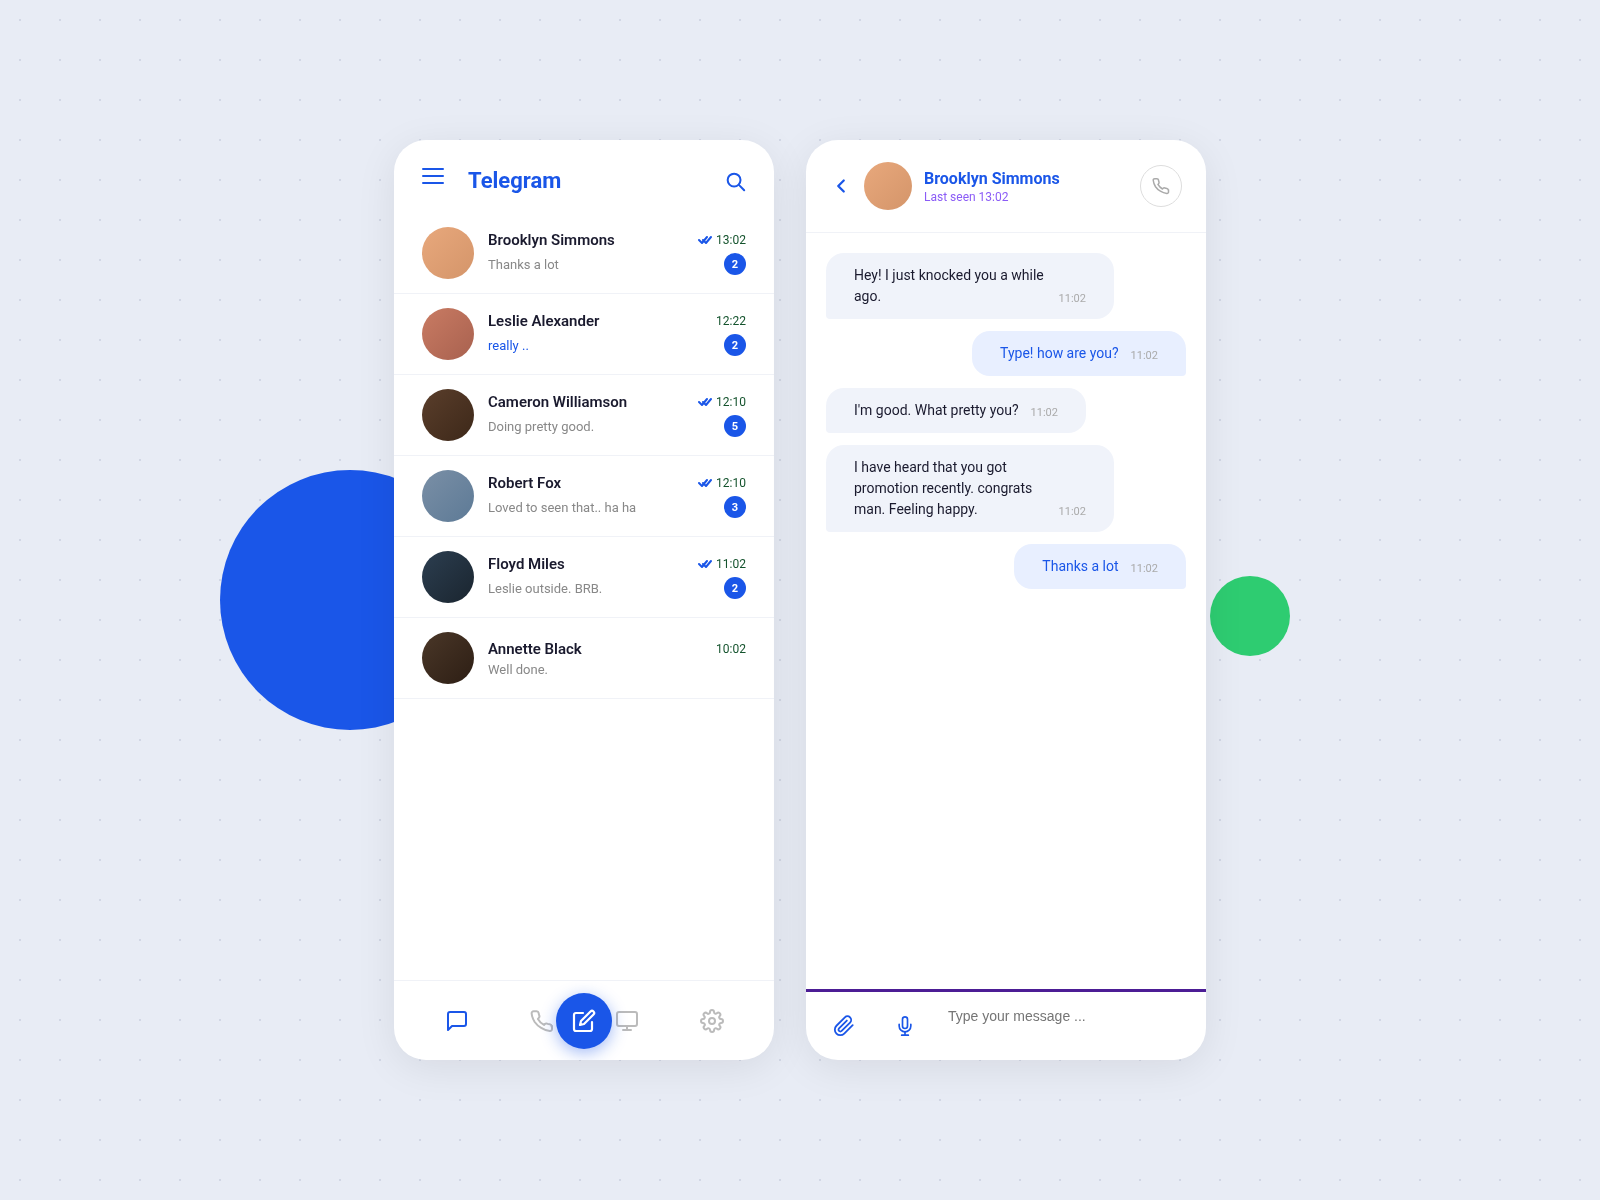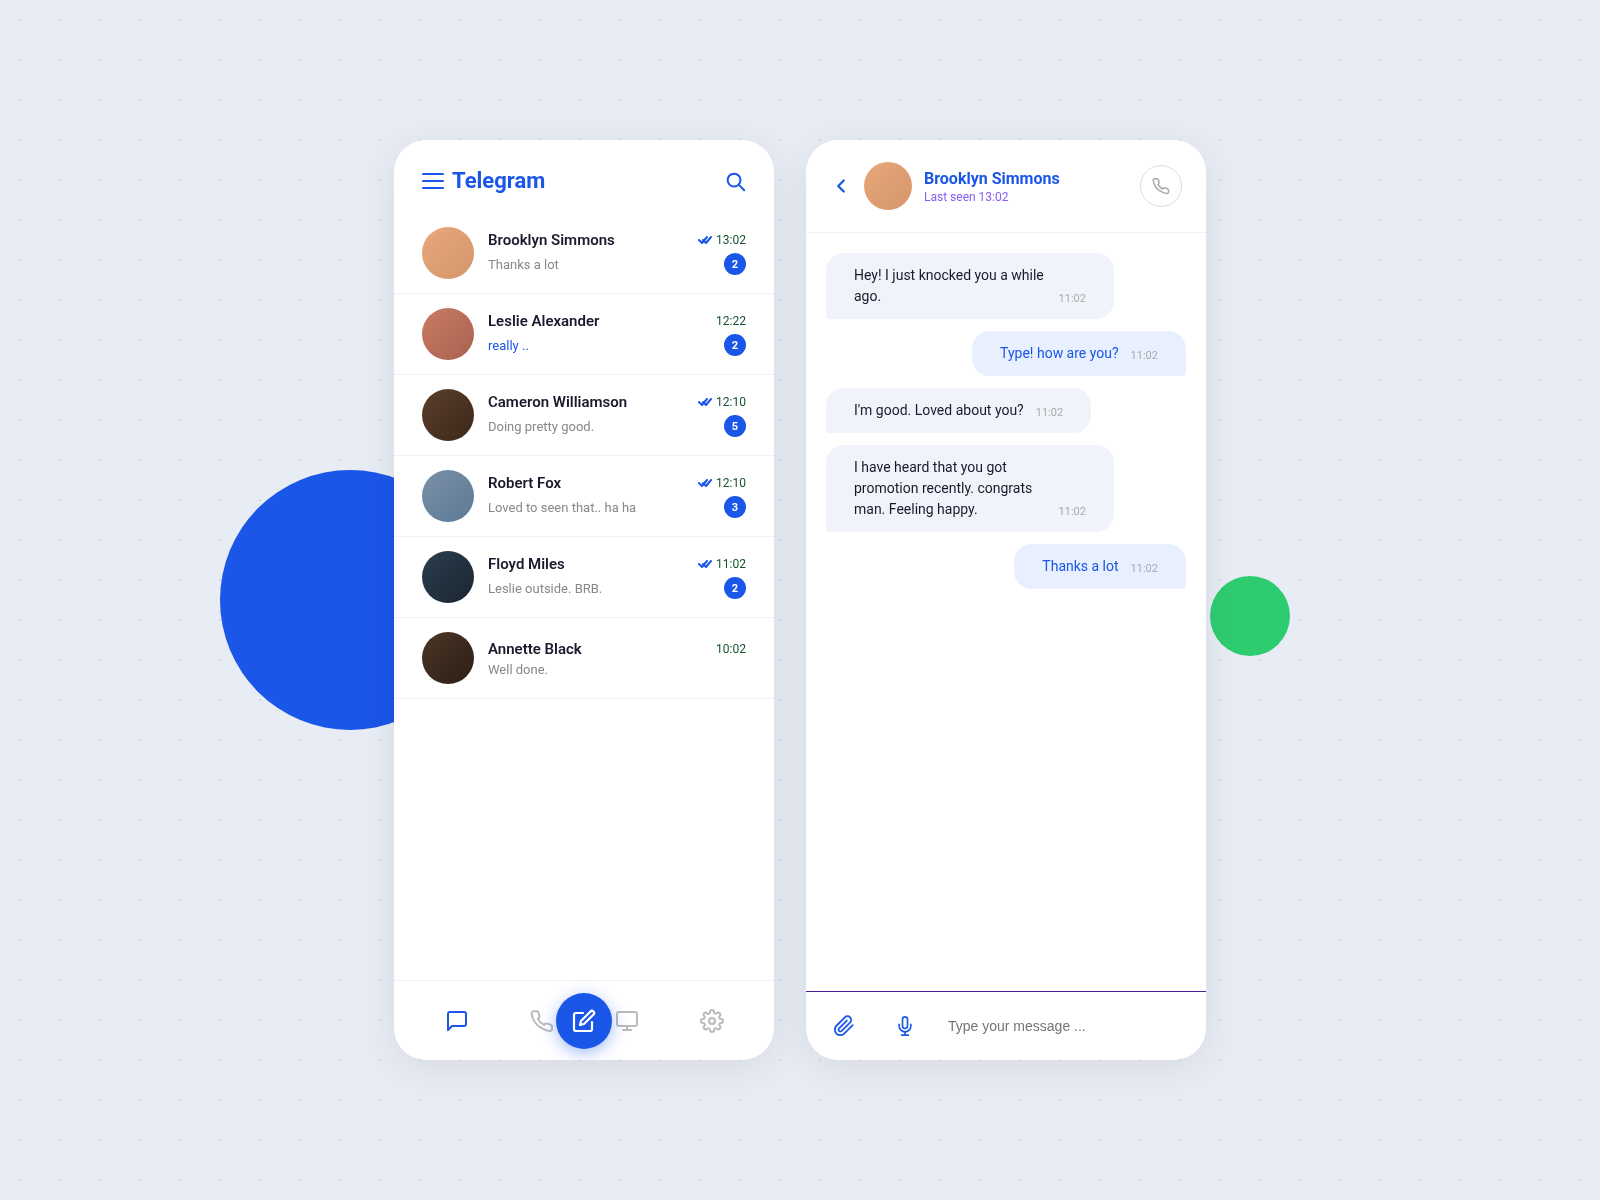--- a/index.html
+++ b/index.html
@@ -72,22 +72,22 @@
 
     .panel-header {
       display: flex;
       align-items: center;
       justify-content: space-between;
       padding: 28px 28px 20px;
     }
 
     .header-left {
       display: flex;
-      align-items: center;
-      gap: 8px;
+      align-items: flex-start;
+      gap: 24px;
     }
 
     .hamburger-icon {
       display: flex;
       flex-direction: column;
       gap: 5px;
       cursor: pointer;
     }
 
     .hamburger-icon span {
@@ -362,23 +362,23 @@
       flex-wrap: wrap;
     }
 
     .msg-text {
       flex: 1;
     }
 
     
     .chat-input-area {
       padding: 16px 20px;
-      border-top: 1px solid #4c1d95;
-      display: flex;
-      align-items: center;
+      border-top: 3px solid #4c1d95;
+      display: flex;
+      align-items: flex-start;
       gap: 25px;
     }
 
     .input-icon-btn {
       width: 36px;
       height: 36px;
       display: flex;
       align-items: center;
       justify-content: center;
       cursor: pointer;
@@ -597,21 +597,21 @@
     </div>
   </div>
         <div class="msg-bubble sent">
     <div class="msg-content">
       <span class="msg-text">Type! how are you?</span>
       <span class="msg-time">11:02</span>
     </div>
   </div>
         <div class="msg-bubble received">
     <div class="msg-content">
-      <span class="msg-text">I'm good. Loved about you?</span>
+      <span class="msg-text">I'm good. What pretty you?</span>
       <span class="msg-time">11:02</span>
     </div>
   </div>
         <div class="msg-bubble received">
     <div class="msg-content">
       <span class="msg-text">I have heard that you got promotion recently. congrats man. Feeling happy.</span>
       <span class="msg-time">11:02</span>
     </div>
   </div>
         <div class="msg-bubble sent">

